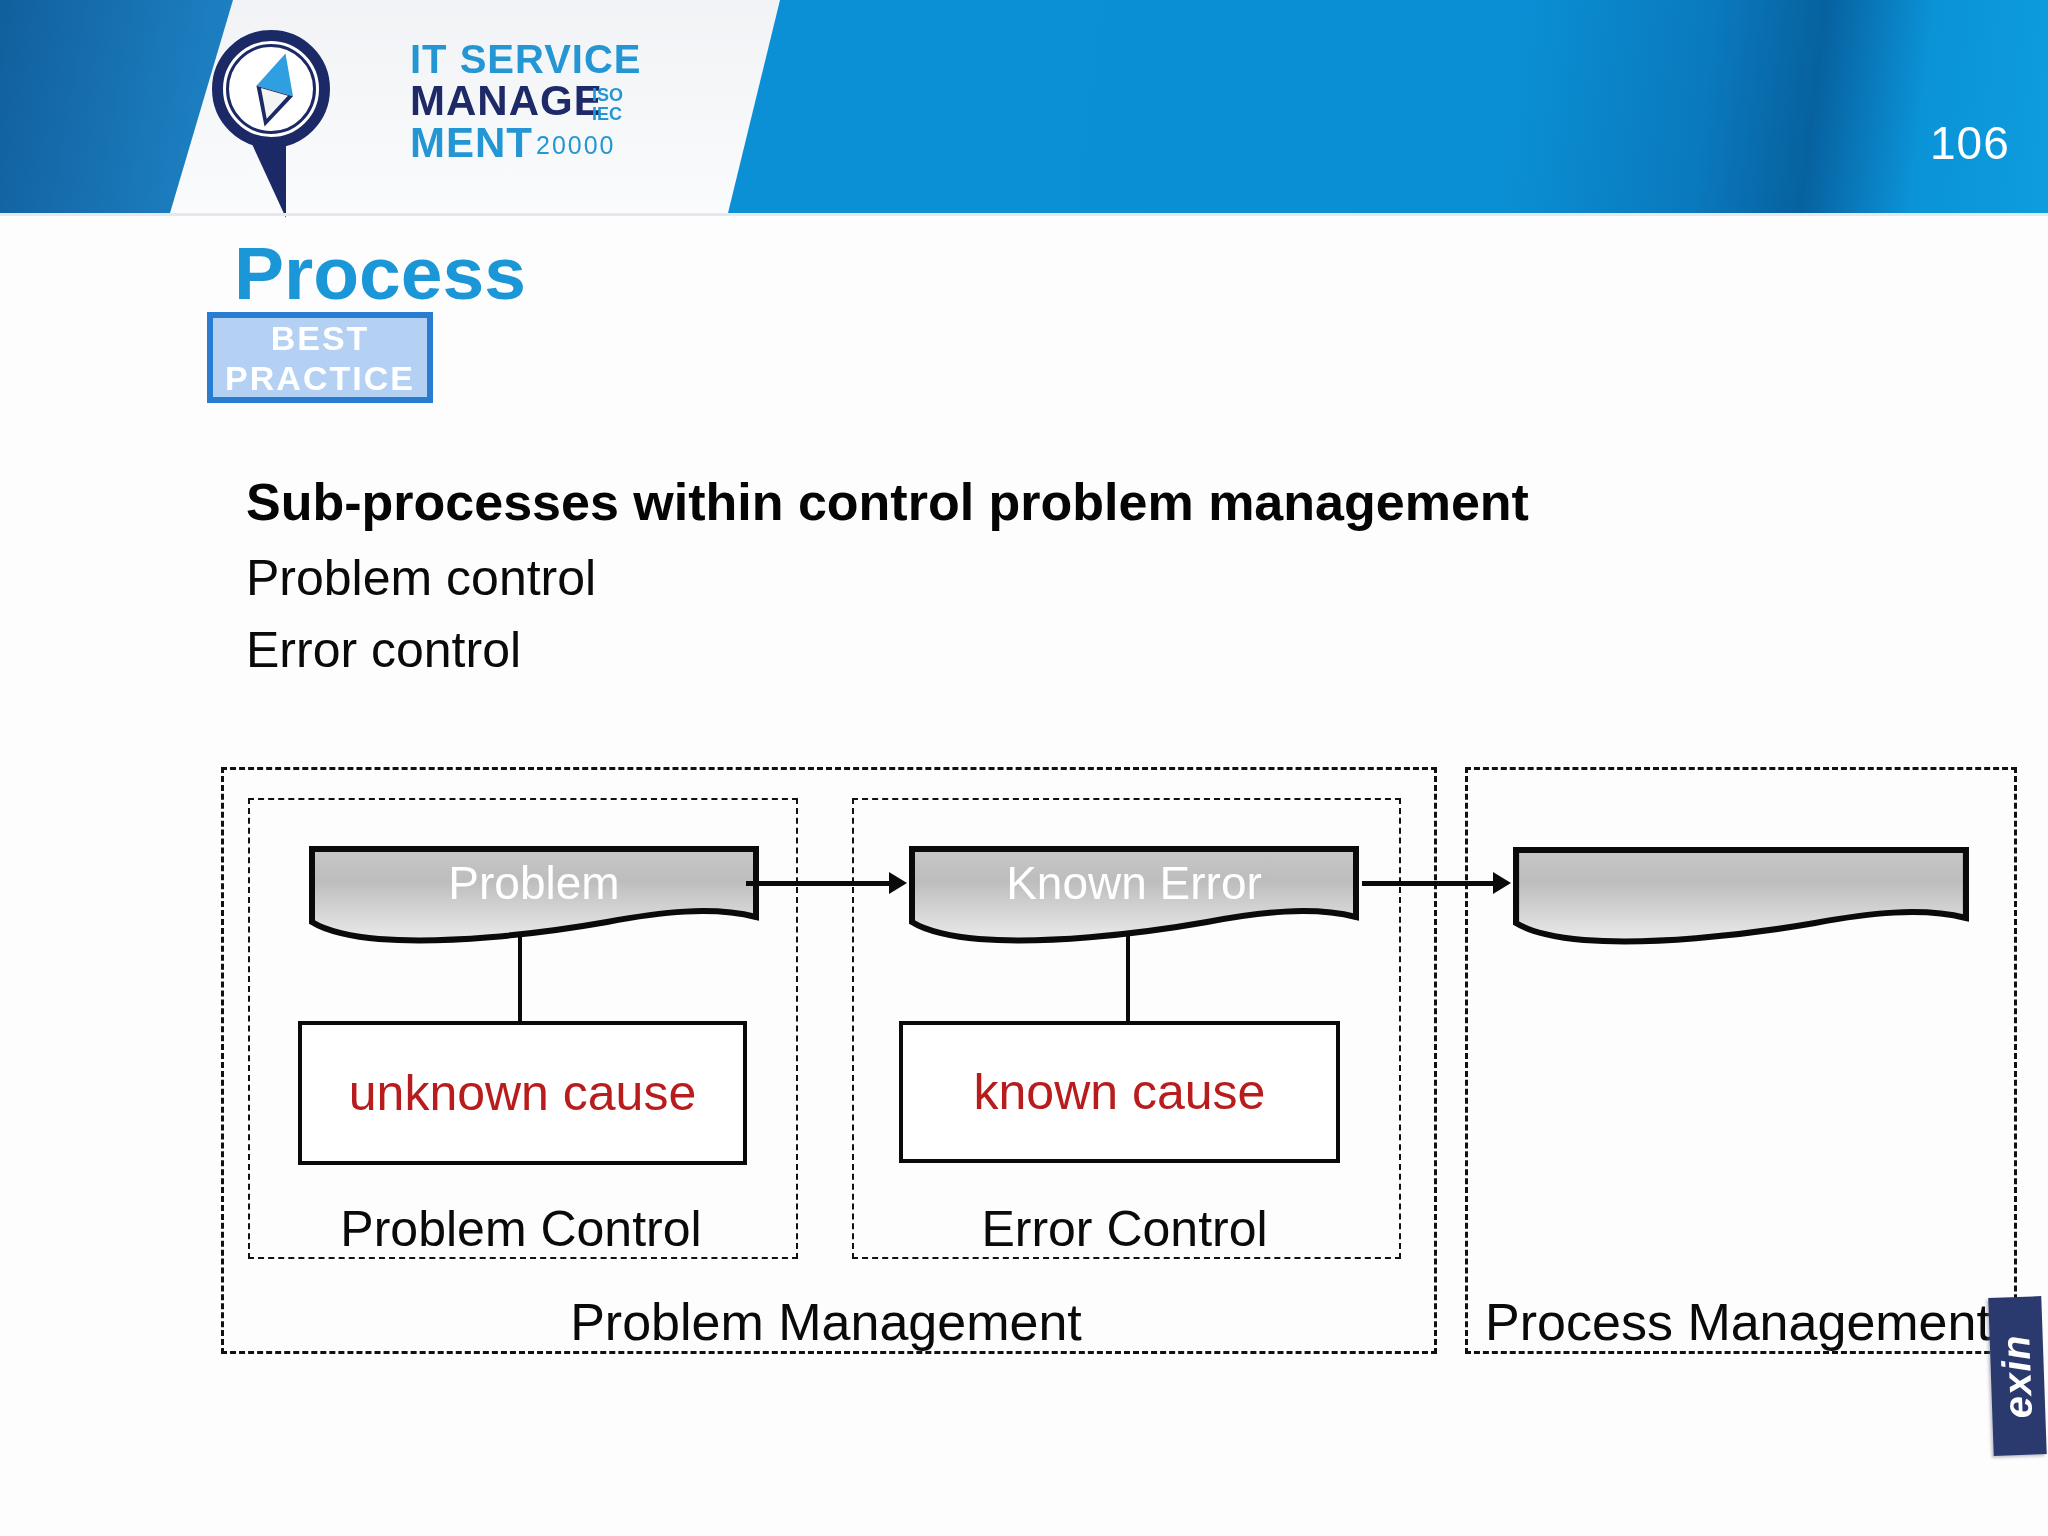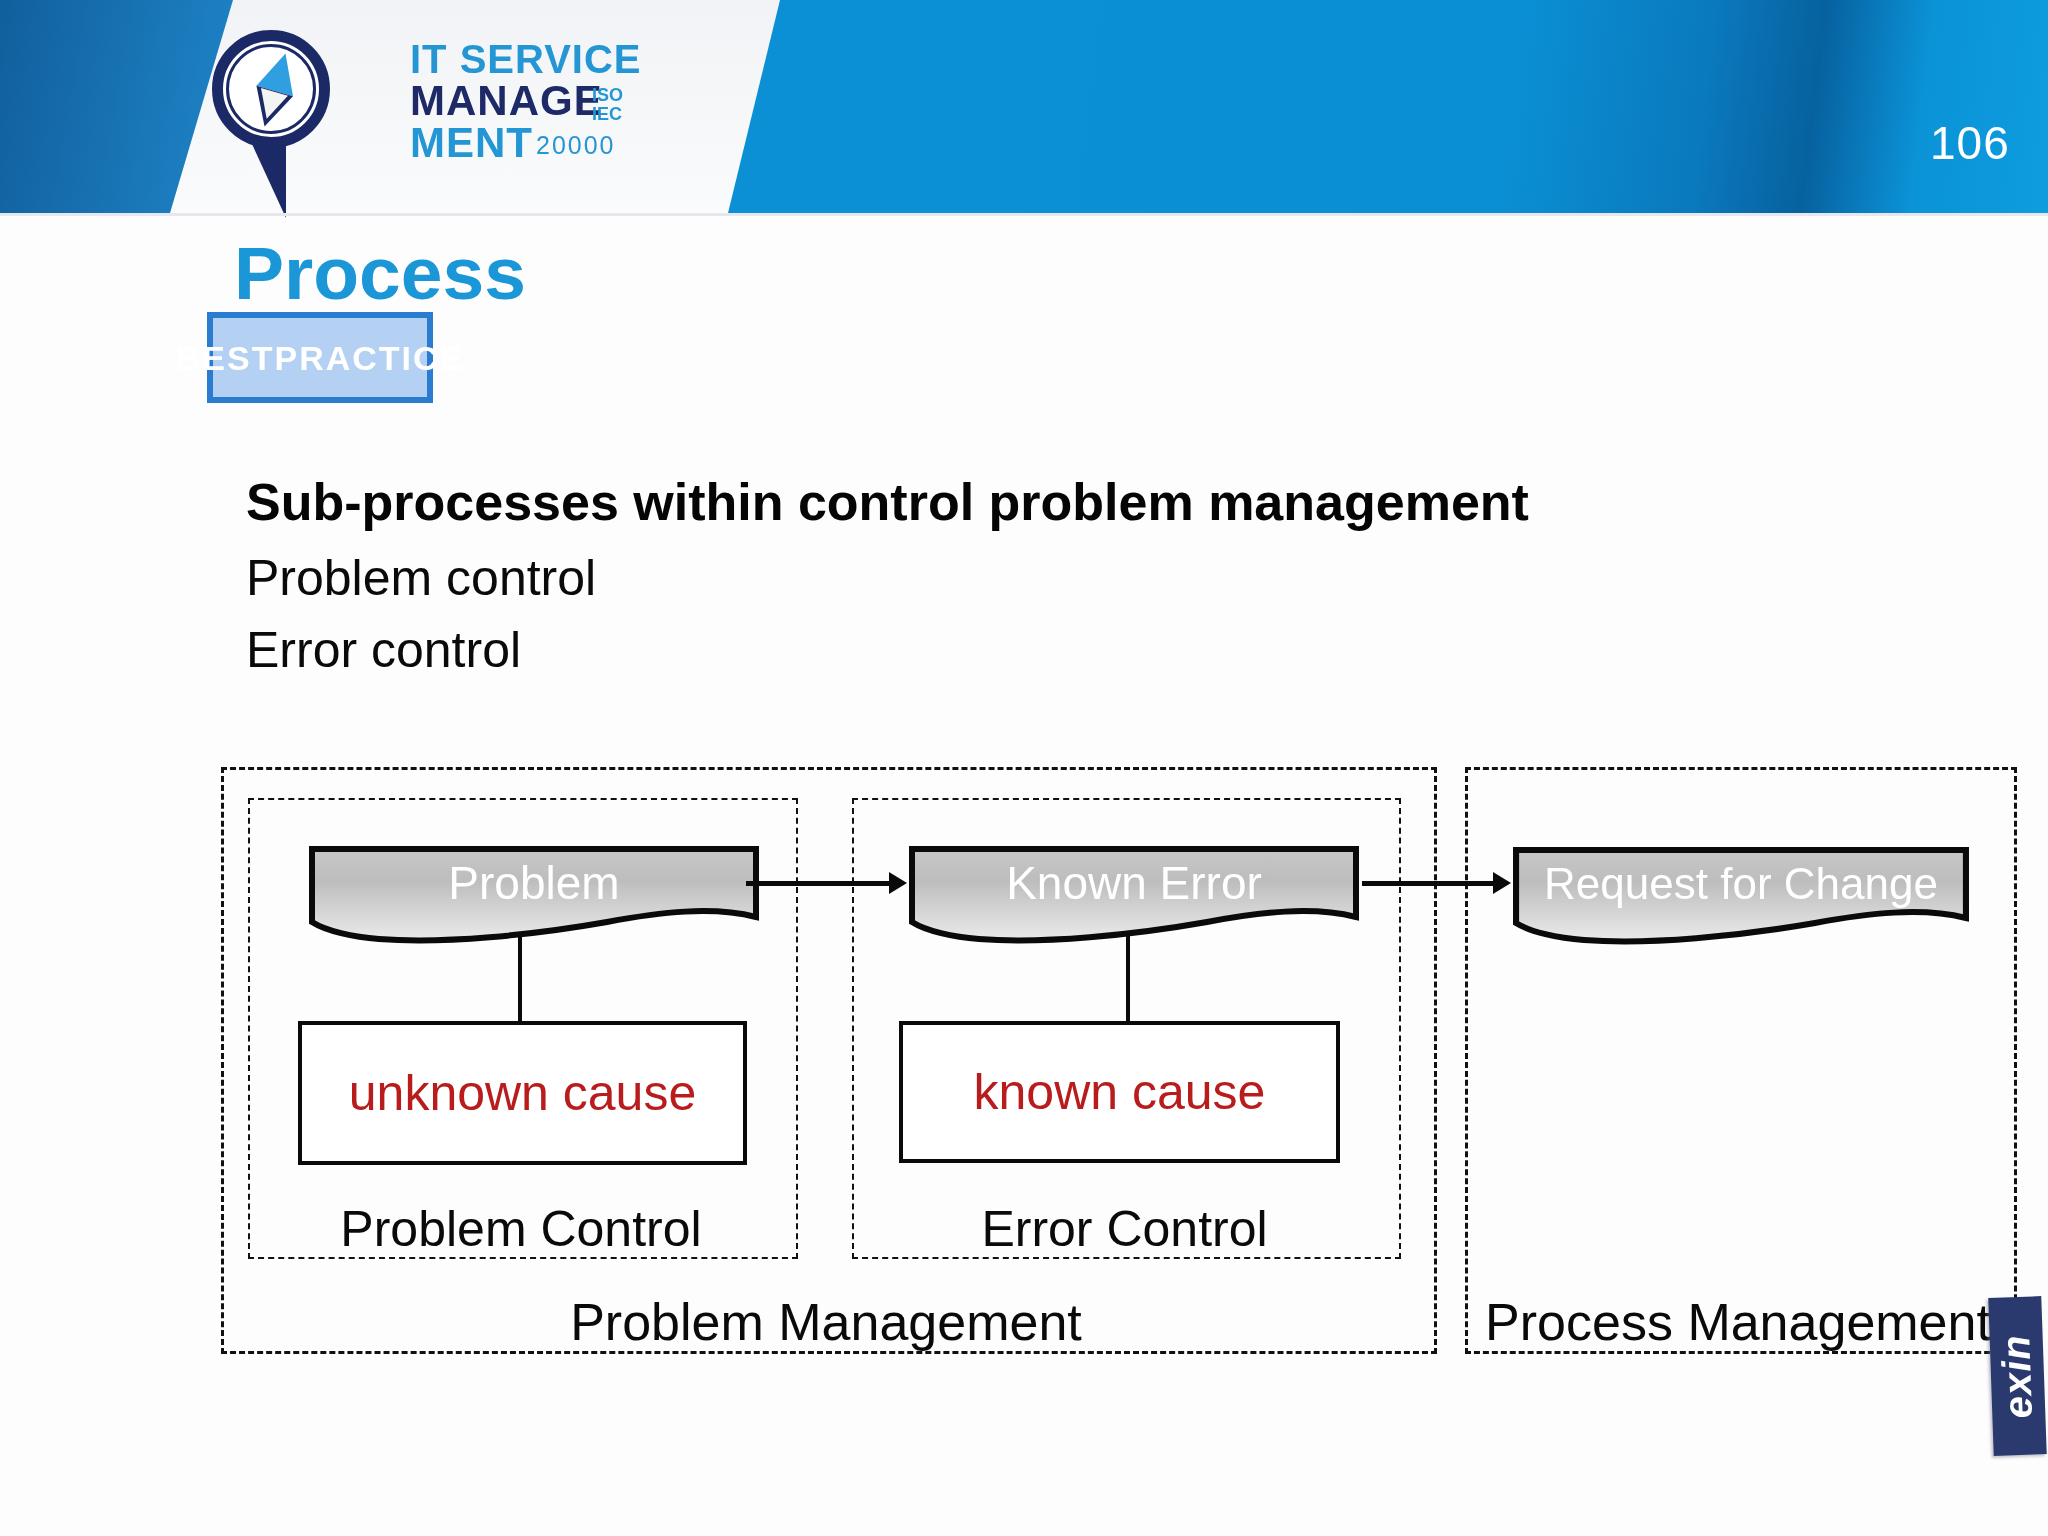--- a/index.html
+++ b/index.html
@@ -35,21 +35,21 @@
     border-left:14px solid transparent;border-right:14px solid transparent;border-top:28px solid #f4f4f4;}
   #logo-text{position:absolute;left:410px;top:38px;line-height:42px;font-weight:bold;}
   .logo-l1{color:#2496d3;font-size:40px;letter-spacing:1px;}
   .logo-l2{color:#1e2a68;font-size:42px;letter-spacing:1px;}
   .logo-l3{color:#2496d3;font-size:42px;letter-spacing:1px;}
   #logo-iso{position:absolute;left:592px;top:86px;color:#2496d3;font-size:18px;line-height:19px;font-weight:bold;}
   #logo-code{position:absolute;left:536px;top:131px;color:#2496d3;font-size:25px;font-weight:normal;letter-spacing:2px;}
   
   #process-title{position:absolute;left:234px;top:236px;font-size:75px;font-weight:bold;color:#1b96d6;line-height:1;}
   #best-badge{position:absolute;left:207px;top:312px;width:214px;height:79px;
-    background:#b4d1f3;border:6px solid #2a7cd0;display:flex;flex-direction:row;
+    background:#b4d1f3;border:6px solid #2a7cd0;display:flex;flex-direction:column;
     align-items:center;justify-content:center;}
   .badge-line{color:#ffffff;font-weight:bold;font-size:34px;line-height:40px;letter-spacing:2px;}
   #subtitle{position:absolute;left:477px;top:318px;color:#7f7f7f;font-weight:bold;font-size:36px;line-height:43px;}
   
   #heading{position:absolute;left:246px;top:472px;font-size:52px;font-weight:bold;color:#050505;}
   .body-line{position:absolute;left:246px;font-size:50px;color:#0a0a0a;}
   #body-line-0{top:549px;}
   #body-line-1{top:621px;}
   
   .dashed-outer{position:absolute;border:3px dashed #111;}
@@ -166,21 +166,20 @@
     <svg viewBox="0 0 452 100" preserveAspectRatio="none">
       <path d="M4 4 H448 V72 C404 61 352 67 299 77 C225 90 136 99 71 94 C45 92 18 86 4 77 Z" fill="url(#gBanner)" stroke="#0a0a0a" stroke-width="6"></path>
     </svg>
     <div class="banner-label">Known Error</div>
   </div>
 
   <div class="banner" id="banner-rfc">
     <svg viewBox="0 0 452 100" preserveAspectRatio="none">
       <path d="M4 4 H448 V72 C404 61 352 67 299 77 C225 90 136 99 71 94 C45 92 18 86 4 77 Z" fill="url(#gBanner)" stroke="#0a0a0a" stroke-width="6"></path>
     </svg>
-    <div class="banner-label">Request for Change</div>
   </div>
 
   <div class="arrow" id="arrow-1"></div>
   <div class="arrow" id="arrow-2"></div>
 
   <div class="cause-box" id="cause-unknown">unknown cause</div>
   <div class="cause-box" id="cause-known">known cause</div>
 
   <div class="zone-label" id="label-pc">Problem Control</div>
   <div class="zone-label" id="label-ec">Error Control</div>

